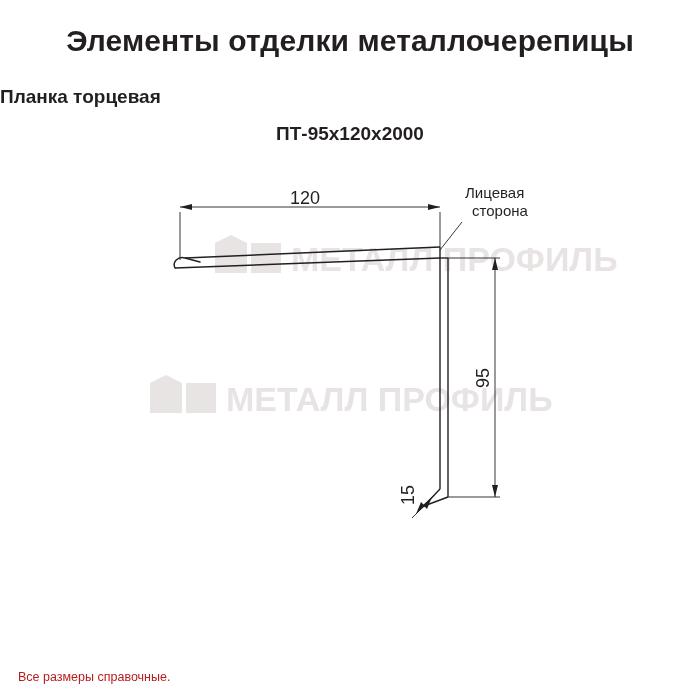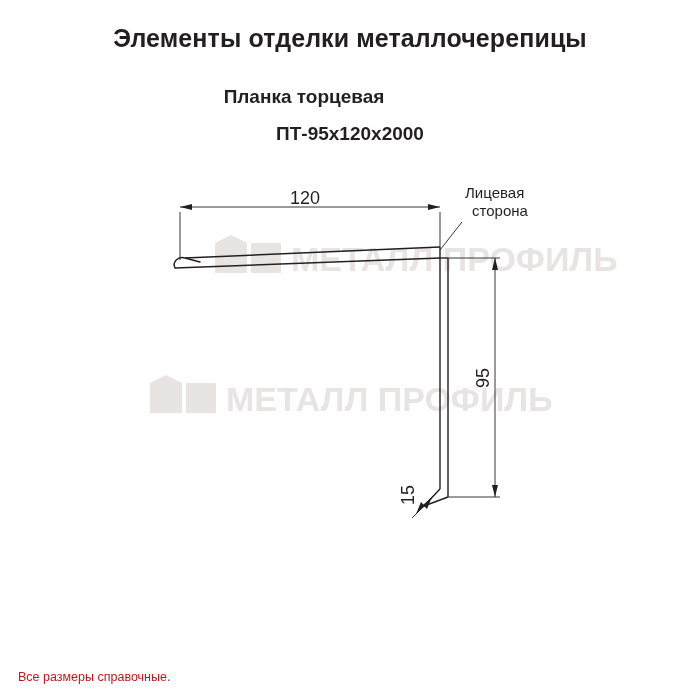--- a/index.html
+++ b/index.html
@@ -20,31 +20,30 @@
     position: absolute;
     inset: 0;
   }
 
   .title-main {
     position: absolute;
     top: 24px;
     left: 0;
     width: 700px;
     text-align: center;
-    font-size: 25px;
+    font-size: 30px;
     font-weight: bold;
     letter-spacing: 0.1px;
   }
 
   .title-sub {
     position: absolute;
     top: 86px;
     left: 0;
     width: 608px;
-    text-align: center;
     font-size: 19px;
     font-weight: bold;
   }
 
   .title-code {
     position: absolute;
     top: 123px;
     left: 0;
     width: 700px;
     text-align: center;

